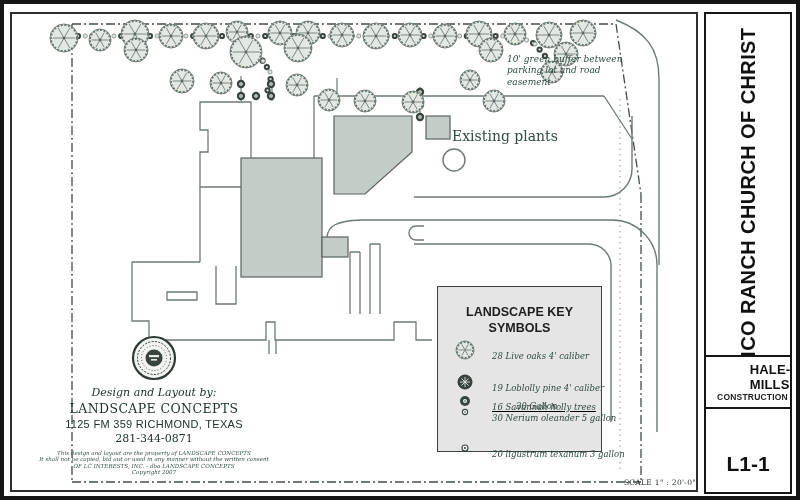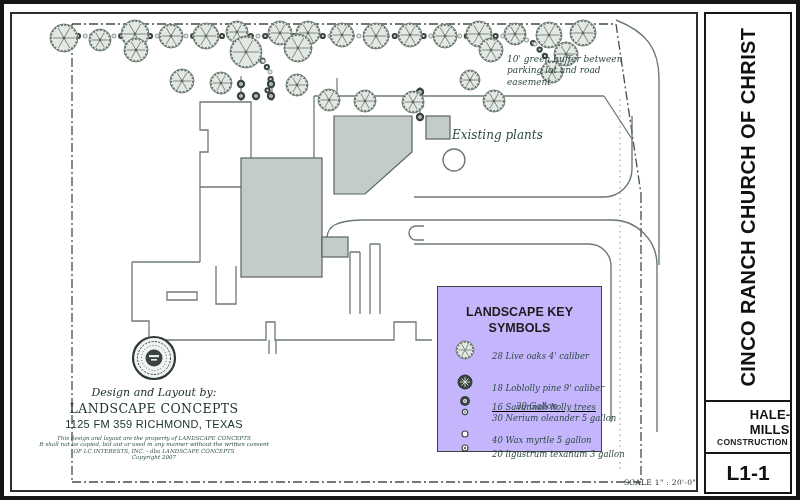--- a/index.html
+++ b/index.html
@@ -28,28 +28,28 @@
     font-size:20px;font-weight:bold;letter-spacing:0.4px;color:#111;
     white-space:nowrap;
   }
   .tblock .firm{
     height:50px;border-bottom:2px solid #161616;
     display:flex;flex-direction:column;align-items:center;justify-content:center;
   }
   .firm-1{font-size:13px;font-weight:bold;color:#111;letter-spacing:0.2px;padding-left:44px;}
   .firm-2{font-size:8.5px;font-weight:bold;color:#222;letter-spacing:0.2px;margin-left:9px;}
   .tblock .sheet{
-    height:38px;display:flex;align-items:center;justify-content:center;
-    font-size:21px;font-weight:bold;color:#111;
+    height:56px;display:flex;align-items:center;justify-content:center;
+    font-size:21px;font-weight:bold;color:#111;margin-top:27px;
   }
 
   
   .keybox{
     position:absolute;left:433px;top:282px;width:165px;height:166px;
-    border:1.5px solid #39443f;box-sizing:border-box;background:#c4b5fd;
+    border:1.5px solid #39443f;box-sizing:border-box;background:#e5e5e5;
   }
   .key-title{margin-top:17px;text-align:center;font-size:12.5px;font-weight:bold;color:#1c1c1c;line-height:1.3;}
   .key-items{position:absolute;left:0;top:0;width:100%;height:100%;}
   .key-item{position:absolute;display:flex;align-items:flex-end;gap:14px;}
   .key-sym{width:26px;display:flex;justify-content:center;}
   .key-label{font-family:"DejaVu Serif",serif;font-style:italic;font-size:8.5px;color:#2e4a42;white-space:nowrap;}
   .key-sub{position:absolute;font-family:"DejaVu Serif",serif;font-style:italic;font-size:8.5px;color:#2e4a42;margin-left:12px;}
 
   
   .credits{position:absolute;left:28px;top:330px;width:244px;text-align:center;color:#20342d;}
@@ -60,21 +60,21 @@
   .cr-4{font-family:"DejaVu Serif",serif;font-size:11px;margin-top:2px;}
   .fine{font-family:"DejaVu Serif",serif;font-style:italic;font-size:5.6px;line-height:1.15;margin-top:5px;color:#33524a;}
 
   
   .buffer-note{
     position:absolute;left:503px;top:50px;width:124px;text-align:left;
     font-family:"DejaVu Serif",serif;font-style:italic;font-size:9px;line-height:1.25;color:#2e4a42;
   }
   .existing{
     position:absolute;left:448px;top:124px;
-    font-family:"DejaVu Serif",serif;font-style:italic;font-size:12px;color:#2e4a42;
+    font-family:"DejaVu Serif",serif;font-size:14px;color:#2e4a42;
   }
   .scale{
     position:absolute;left:592px;top:474px;width:100px;text-align:right;
     font-family:"DejaVu Serif",serif;font-size:7.5px;letter-spacing:0.3px;color:#1f2a26;
   }
 </style>
 </head>
 <body>
 
 <div class="page">
@@ -733,21 +733,21 @@
               <line x1="12" y1="11" x2="17" y2="11" stroke="#dfe4df" stroke-width="0.9"></line>
               <line x1="12" y1="11" x2="15.535533905932738" y2="14.535533905932738" stroke="#dfe4df" stroke-width="0.9"></line>
               <line x1="12" y1="11" x2="12" y2="16" stroke="#dfe4df" stroke-width="0.9"></line>
               <line x1="12" y1="11" x2="8.464466094067262" y2="14.535533905932738" stroke="#dfe4df" stroke-width="0.9"></line>
               <line x1="12" y1="11" x2="7" y2="11" stroke="#dfe4df" stroke-width="0.9"></line>
               <line x1="12" y1="11" x2="8.464466094067262" y2="7.464466094067262" stroke="#dfe4df" stroke-width="0.9"></line>
               <line x1="12" y1="11" x2="11.999999999999998" y2="6" stroke="#dfe4df" stroke-width="0.9"></line>
               <line x1="12" y1="11" x2="15.535533905932738" y2="7.464466094067261" stroke="#dfe4df" stroke-width="0.9"></line>
             </svg>
           </span>
-        <span class="key-label">18  Loblolly pine   9' caliber</span>
+        <span class="key-label">19  Loblolly pine   4' caliber</span>
       </div>
       <div class="key-item" style="left:14px;top:103px;text-decoration:underline;">
         <span class="key-sym">
             <svg width="24" height="22" viewBox="0 0 24 22">
               <circle cx="12" cy="11" r="5" fill="#39443f"></circle>
               <circle cx="12" cy="11" r="2" fill="#f2f4f2"></circle>
               <circle cx="12" cy="11" r="0.8" fill="#39443f"></circle>
             </svg>
           </span>
         <span class="key-label">16  Savannah holly trees</span>
@@ -755,28 +755,20 @@
       <div class="key-sub" style="left:66px;top:114px;">30 Gallon</div>
       <div class="key-item" style="left:14px;top:114px;">
         <span class="key-sym">
             <svg width="24" height="22" viewBox="0 0 24 22">
               <circle cx="12" cy="11" r="2.6" fill="#fff" stroke="#39443f" stroke-width="1.1"></circle>
               <circle cx="12" cy="11" r="0.8" fill="#39443f"></circle>
             </svg>
           </span>
         <span class="key-label">30  Nerium oleander  5 gallon</span>
       </div>
-      <div class="key-item" style="left:14px;top:136px;">
-        <span class="key-sym">
-            <svg width="24" height="22" viewBox="0 0 24 22">
-              <circle cx="12" cy="11" r="3" fill="#fff" stroke="#39443f" stroke-width="1.1"></circle>
-            </svg>
-          </span>
-        <span class="key-label">40  Wax myrtle  5 gallon</span>
-      </div>
       <div class="key-item" style="left:14px;top:150px;">
         <span class="key-sym">
             <svg width="24" height="22" viewBox="0 0 24 22">
               <circle cx="12" cy="11" r="3" fill="#fff" stroke="#39443f" stroke-width="1.1"></circle>
               <circle cx="12" cy="11" r="1.1" fill="#39443f"></circle>
             </svg>
           </span>
         <span class="key-label">20  ligustrum texanum  3 gallon</span>
       </div>
     </div>
@@ -789,20 +781,21 @@
         <circle cx="24" cy="24" r="16.5" fill="none" stroke="#2f3a35" stroke-width="1" stroke-dasharray="2 1.4"></circle>
         <circle cx="24" cy="24" r="8.5" fill="#39443f"></circle>
         <rect x="19" y="21" width="10" height="2.2" fill="#e8ebe8"></rect>
         <rect x="21" y="25" width="6" height="1.6" fill="#e8ebe8"></rect>
         <circle cx="24" cy="24" r="12.5" fill="none" stroke="#2f3a35" stroke-width="0.8" stroke-dasharray="1 2"></circle>
       </svg>
     </div>
     <div class="cr-1">Design and Layout by:</div>
     <div class="cr-2">LANDSCAPE CONCEPTS</div>
     <div class="cr-3">1125  FM 359 RICHMOND, TEXAS</div>
+    <div class="cr-4">281-344-0871</div>
     <div class="fine">
       <div>This design and layout are the property of LANDSCAPE CONCEPTS</div>
       <div>It shall not be copied, bid out or used in any manner without the written consent</div>
       <div>OF LC INTERESTS, INC. - dba LANDSCAPE CONCEPTS</div>
       <div>Copyright 2007</div>
     </div>
   </div>
 
   <div class="buffer-note">
     <div>10' green buffer between</div>

